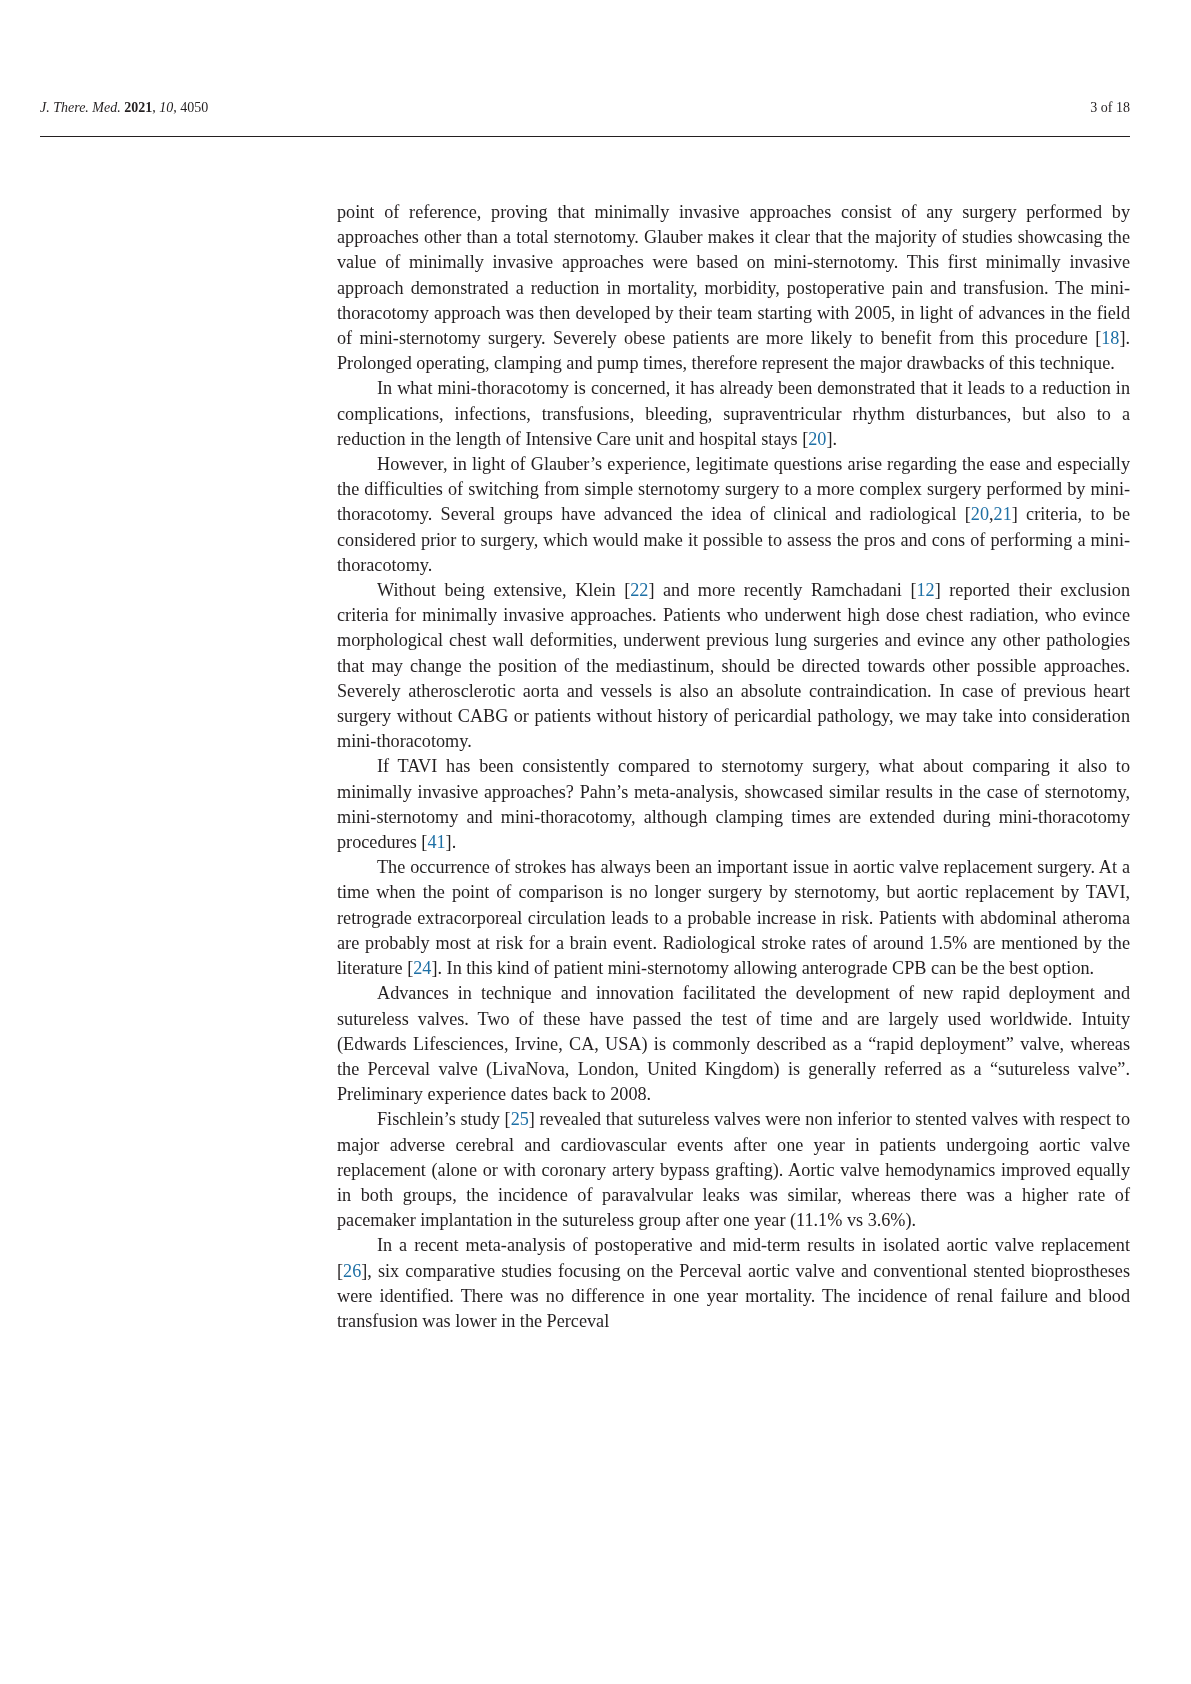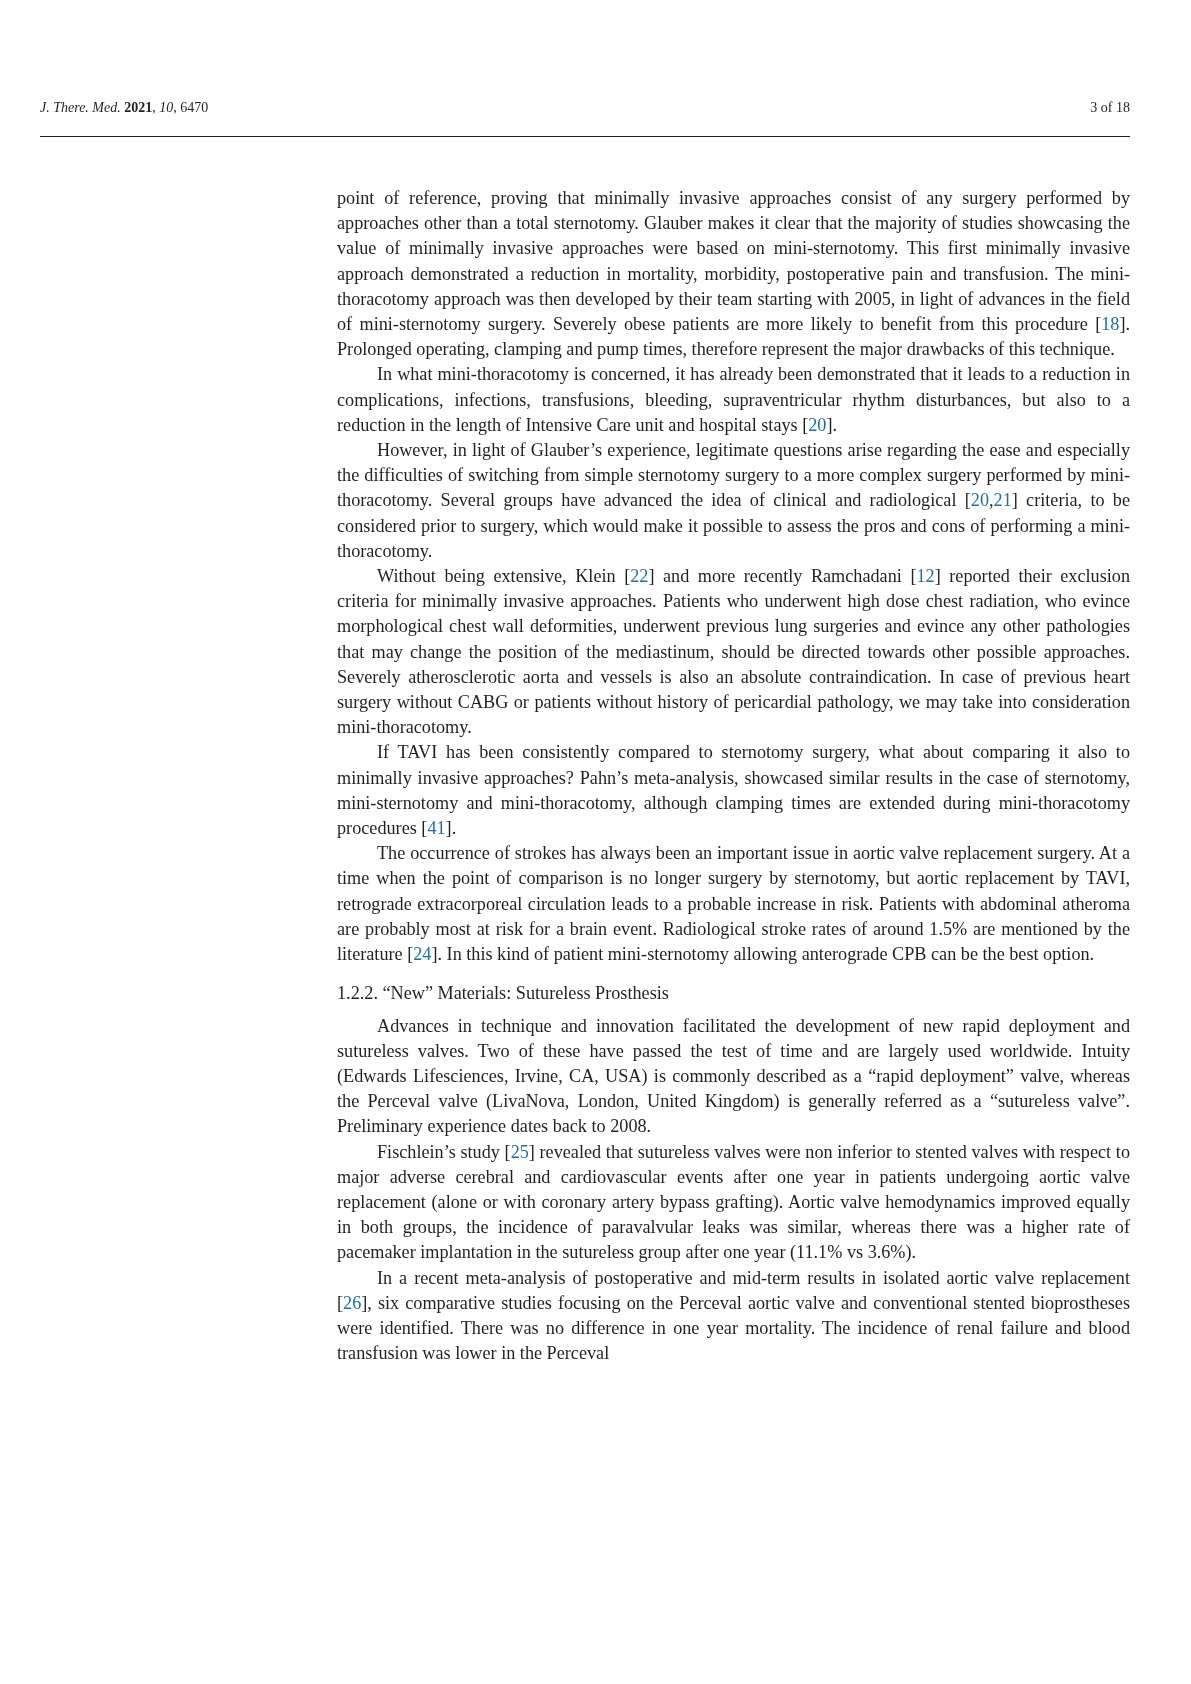--- a/index.html
+++ b/index.html
@@ -4,44 +4,43 @@
 <style>
   html, body { margin:0; padding:0; background:#ffffff; }
   body { width:1191px; height:1684px; position:relative; overflow:hidden;
          font-family:"Liberation Serif","DejaVu Serif",serif; color:#231f20; }
   .header { position:absolute; left:40px; top:100px; width:1090px; height:24px; font-size:14px; }
   .header .left { position:absolute; left:0; top:0; }
   .header .right { position:absolute; right:0; top:0; }
   .header .it { font-style:italic; }
   .header .b { font-weight:bold; }
   .rule { position:absolute; left:40px; top:136px; width:1090px; height:1px; background:#231f20; }
-  .body { position:absolute; left:337px; top:186px; width:793px; font-size:18.2px; line-height:25.2px; }
+  .body { position:absolute; left:337px; top:200px; width:793px; font-size:18.2px; line-height:25.2px; }
   .body p { margin:0; text-align:justify; }
   .body p.ind { text-indent:40px; }
   .ref { color:#1d6fa5; }
   .section { margin-top:14px !important; margin-bottom:7px !important; text-align:left !important; }
 </style>
 </head>
 <body>
 
 <div class="header">
   <span class="left">
     <span class="it">J. There. Med.</span>
     <span class="b">2021</span><span>,</span>
     <span class="it">10</span><span>,</span>
-    <span>6470</span>
+    <span>4050</span>
   </span>
   <span class="right">3 of 18</span>
 </div>
 <div class="rule"></div>
 
 <div class="body" id="body">
     <p><span>point of reference, proving that minimally invasive approaches consist of any surgery performed by approaches other than a total sternotomy. Glauber makes it clear that the majority of studies showcasing the value of minimally invasive approaches were based on mini-sternotomy. This first minimally invasive approach demonstrated a reduction in mortality, morbidity, postoperative pain and transfusion. The mini-thoracotomy approach was then developed by their team starting with 2005, in light of advances in the field of mini-sternotomy surgery. Severely obese patients are more likely to benefit from this procedure [</span><span class="ref">18</span><span>]. Prolonged operating, clamping and pump times, therefore represent the major drawbacks of this technique.</span></p>
     <p class="ind"><span>In what mini-thoracotomy is concerned, it has already been demonstrated that it leads to a reduction in complications, infections, transfusions, bleeding, supraventricular rhythm disturbances, but also to a reduction in the length of Intensive Care unit and hospital stays [</span><span class="ref">20</span><span>].</span></p>
     <p class="ind"><span>However, in light of Glauber’s experience, legitimate questions arise regarding the ease and especially the difficulties of switching from simple sternotomy surgery to a more complex surgery performed by mini-thoracotomy. Several groups have advanced the idea of clinical and radiological [</span><span class="ref">20</span><span>,</span><span class="ref">21</span><span>] criteria, to be considered prior to surgery, which would make it possible to assess the pros and cons of performing a mini-thoracotomy.</span></p>
     <p class="ind"><span>Without being extensive, Klein [</span><span class="ref">22</span><span>] and more recently Ramchadani [</span><span class="ref">12</span><span>] reported their exclusion criteria for minimally invasive approaches. Patients who underwent high dose chest radiation, who evince morphological chest wall deformities, underwent previous lung surgeries and evince any other pathologies that may change the position of the medi­astinum, should be directed towards other possible approaches. Severely atherosclerotic aorta and vessels is also an absolute contraindication. In case of previous heart surgery without CABG or patients without history of pericardial pathology, we may take into consideration mini-thoracotomy.</span></p>
     <p class="ind"><span>If TAVI has been consistently compared to sternotomy surgery, what about comparing it also to minimally invasive approaches? Pahn’s meta-analysis, showcased similar results in the case of sternotomy, mini-sternotomy and mini-thoracotomy, although clamping times are extended during mini-thoracotomy procedures [</span><span class="ref">41</span><span>].</span></p>
     <p class="ind"><span>The occurrence of strokes has always been an important issue in aortic valve replace­ment surgery. At a time when the point of comparison is no longer surgery by sternotomy, but aortic replacement by TAVI, retrograde extracorporeal circulation leads to a probable increase in risk. Patients with abdominal atheroma are probably most at risk for a brain event. Radiological stroke rates of around 1.5% are mentioned by the literature [</span><span class="ref">24</span><span>]. In this kind of patient mini-sternotomy allowing anterograde CPB can be the best option.</span></p>
-    <p class="section"><span>1.2.2. “New” Materials: Sutureless Prosthesis</span></p>
     <p class="ind"><span>Advances in technique and innovation facilitated the development of new rapid deployment and sutureless valves. Two of these have passed the test of time and are largely used worldwide. Intuity (Edwards Lifesciences, Irvine, CA, USA) is commonly described as a “rapid deployment” valve, whereas the Perceval valve (LivaNova, London, United Kingdom) is generally referred as a “sutureless valve”. Preliminary experience dates back to 2008.</span></p>
     <p class="ind"><span>Fischlein’s study [</span><span class="ref">25</span><span>] revealed that sutureless valves were non inferior to stented valves with respect to major adverse cerebral and cardiovascular events after one year in patients undergoing aortic valve replacement (alone or with coronary artery bypass grafting). Aortic valve hemodynamics improved equally in both groups, the incidence of paravalvular leaks was similar, whereas there was a higher rate of pacemaker implantation in the sutureless group after one year (11.1% vs 3.6%).</span></p>
     <p class="ind"><span>In a recent meta-analysis of postoperative and mid-term results in isolated aortic valve replacement [</span><span class="ref">26</span><span>], six comparative studies focusing on the Perceval aortic valve and conventional stented bioprostheses were identified. There was no difference in one year mortality. The incidence of renal failure and blood transfusion was lower in the Perceval</span></p>
   </div>
 
 </body></html>

